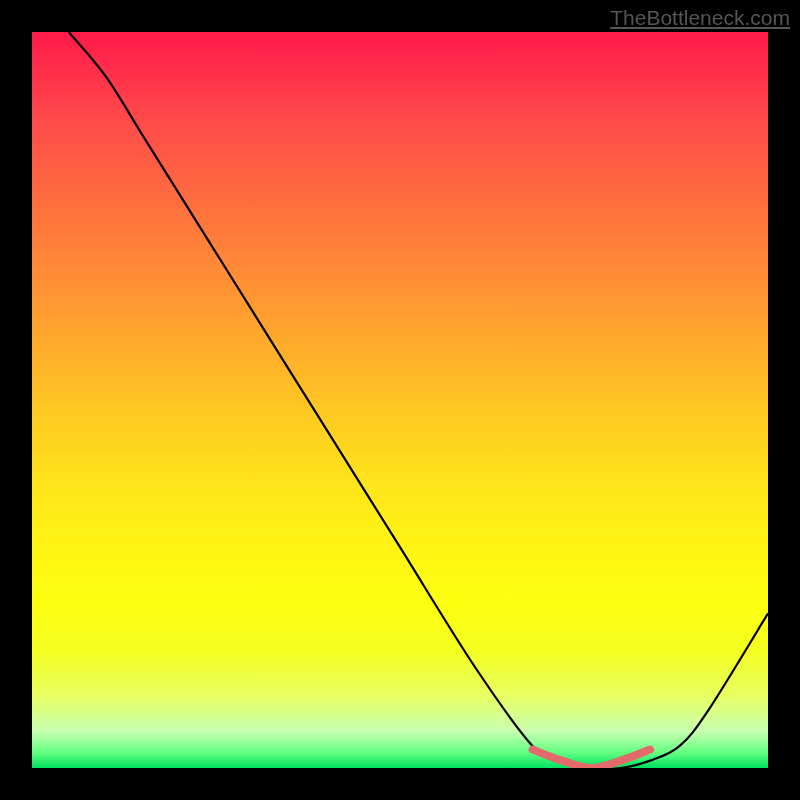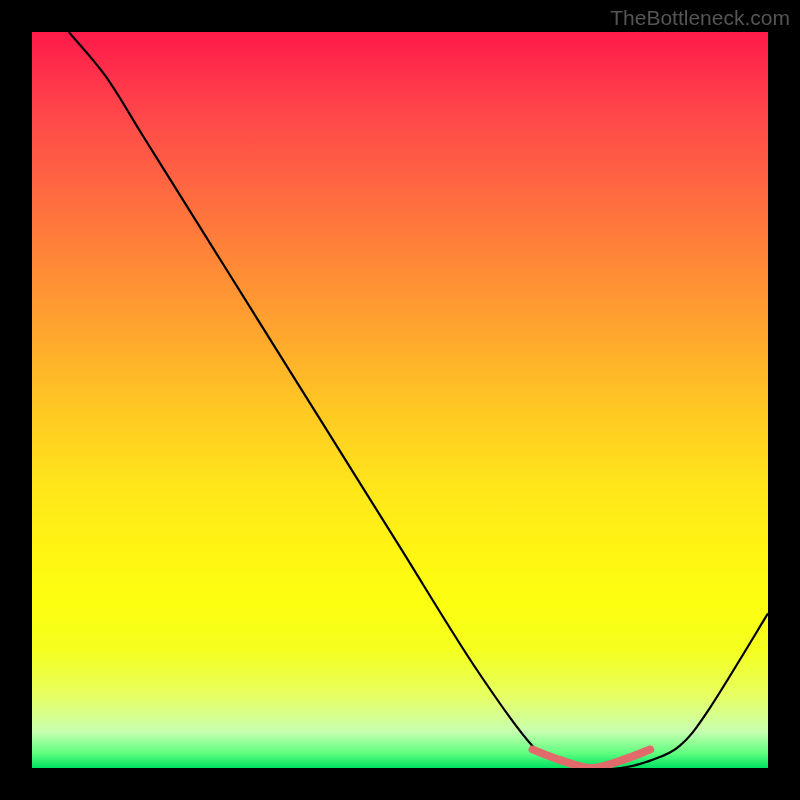--- a/index.html
+++ b/index.html
@@ -18,20 +18,21 @@
     background: #000;
   }
   .watermark {
     position: absolute;
     top: 6px;
     right: 10px;
     color: #555;
     font-size: 21px;
     font-weight: 500;
     z-index: 10;
+    text-decoration: underline;
   }
   .plot-area {
     position: absolute;
     left: 32px;
     top: 32px;
     width: 736px;
     height: 736px;
     background: linear-gradient(to bottom,
       #ff1a4a 0%,
       #ff2e4a 5%,

